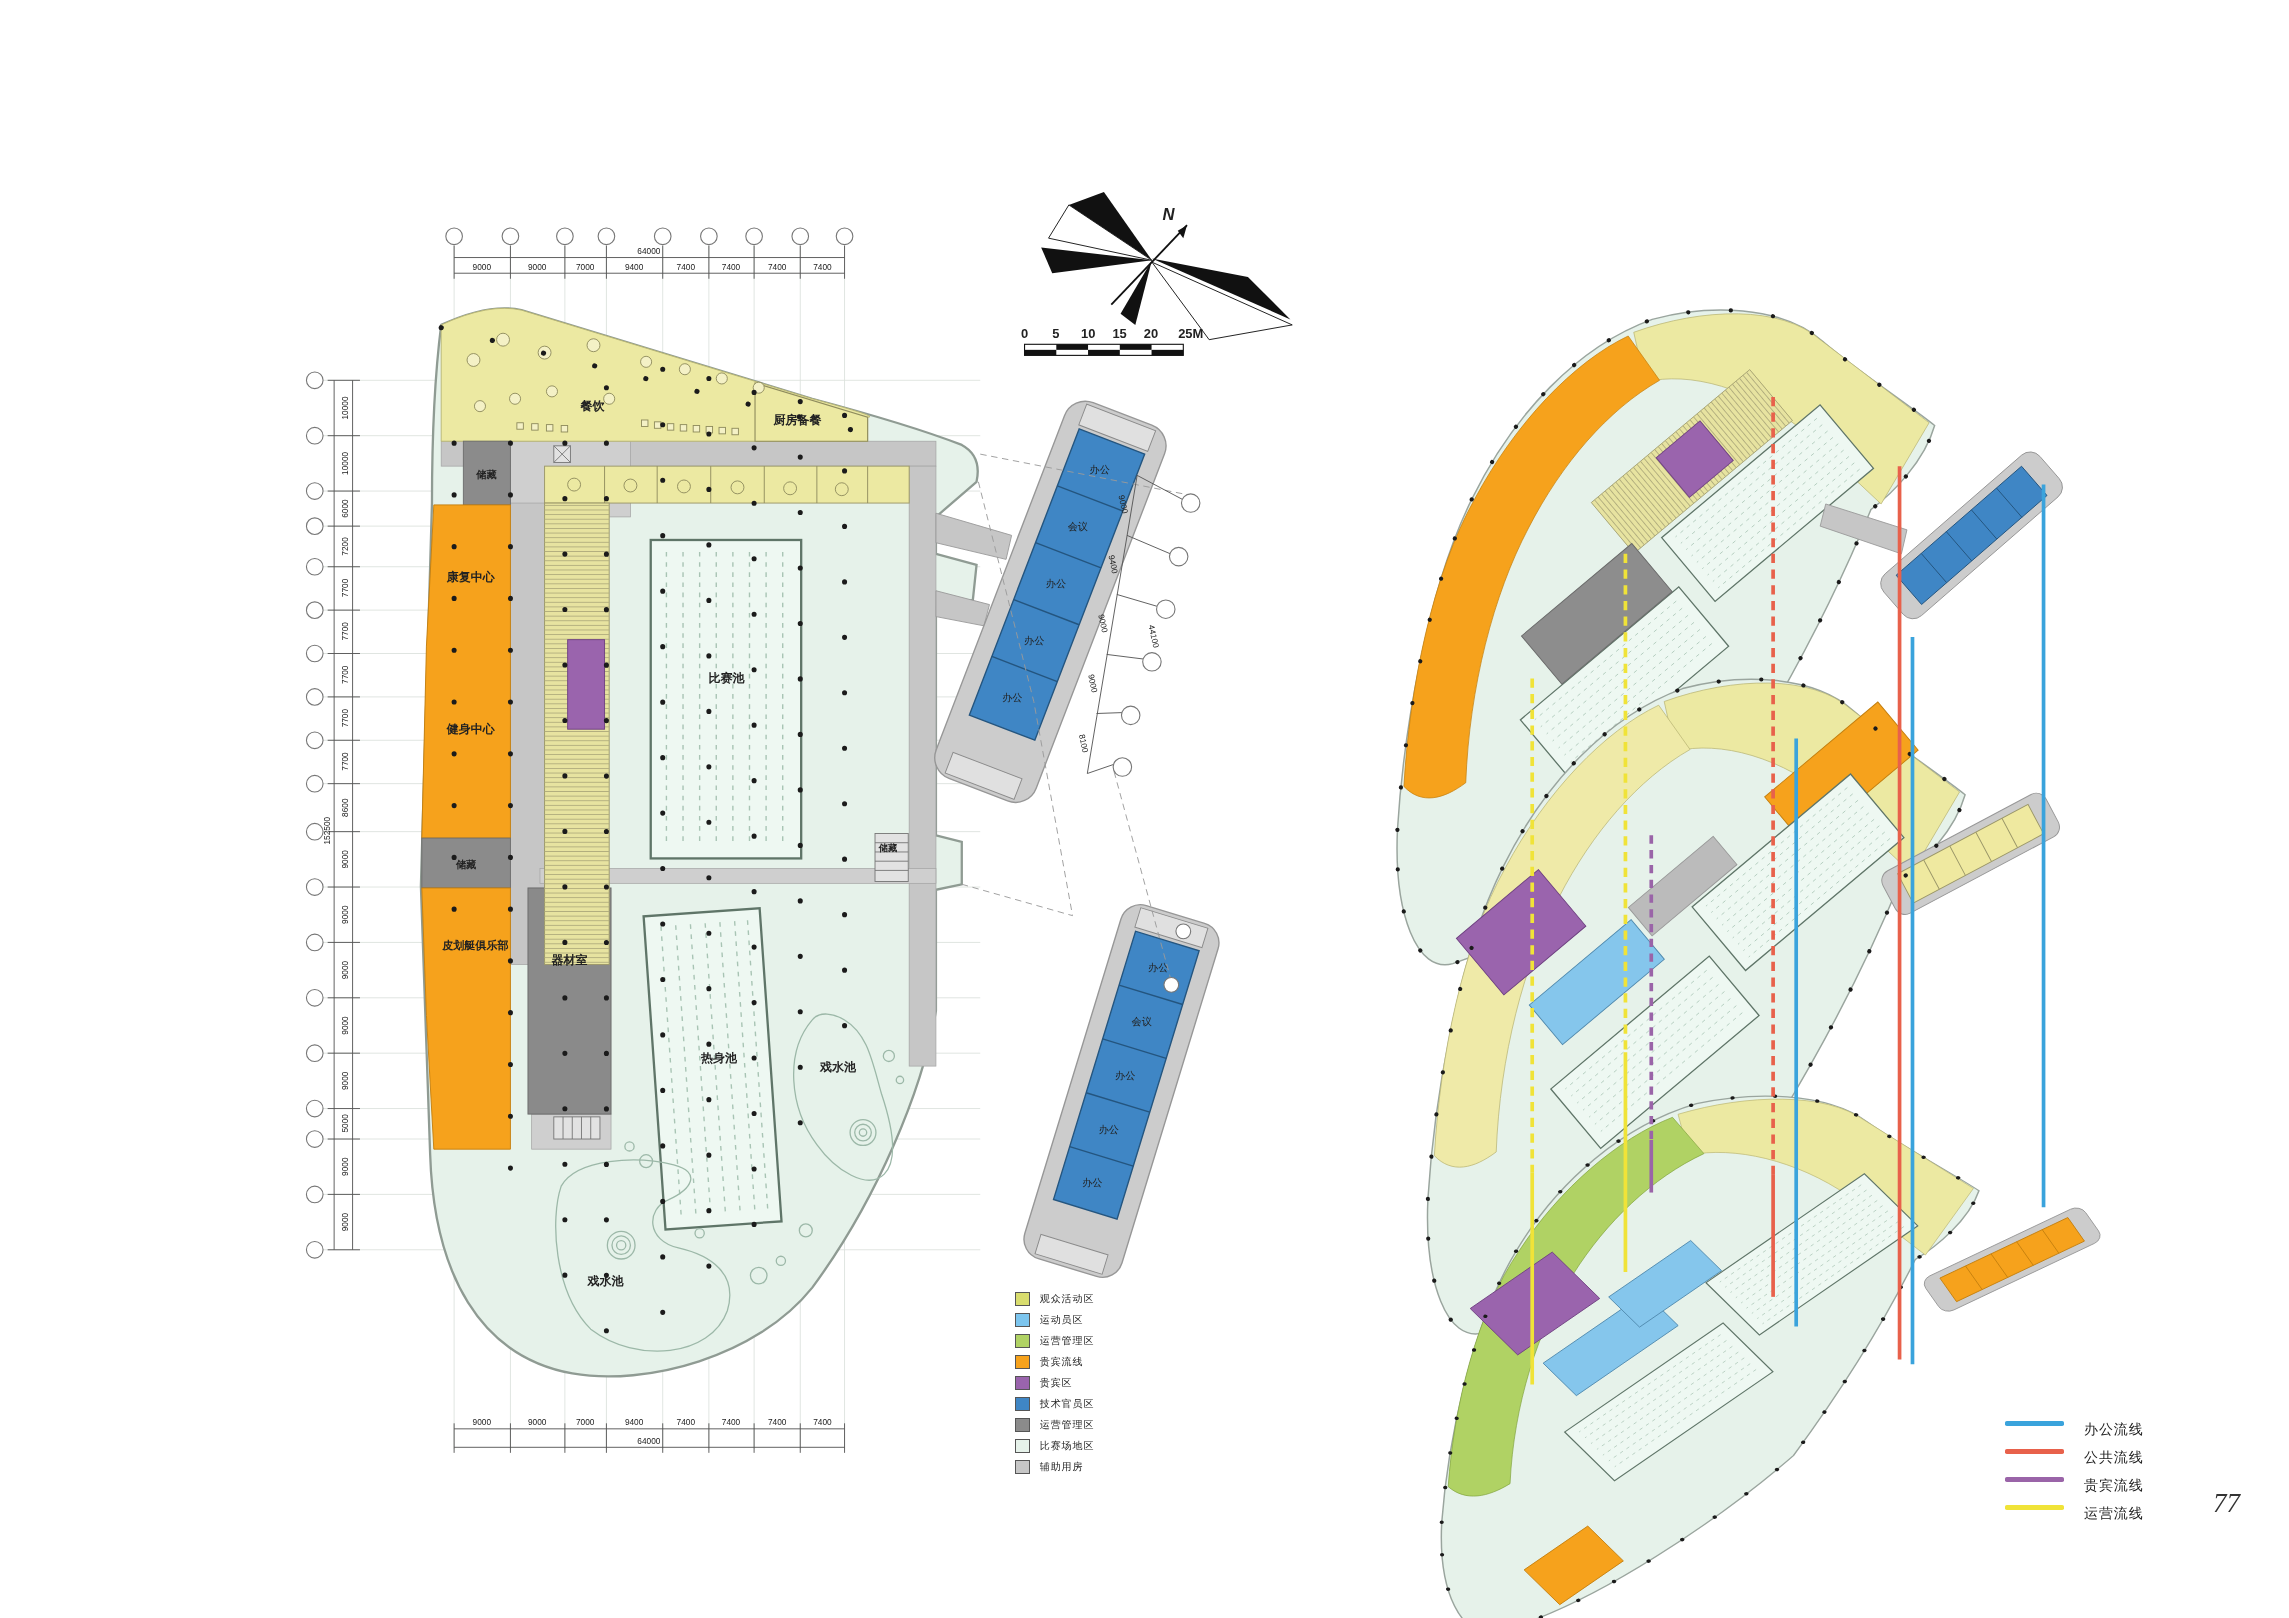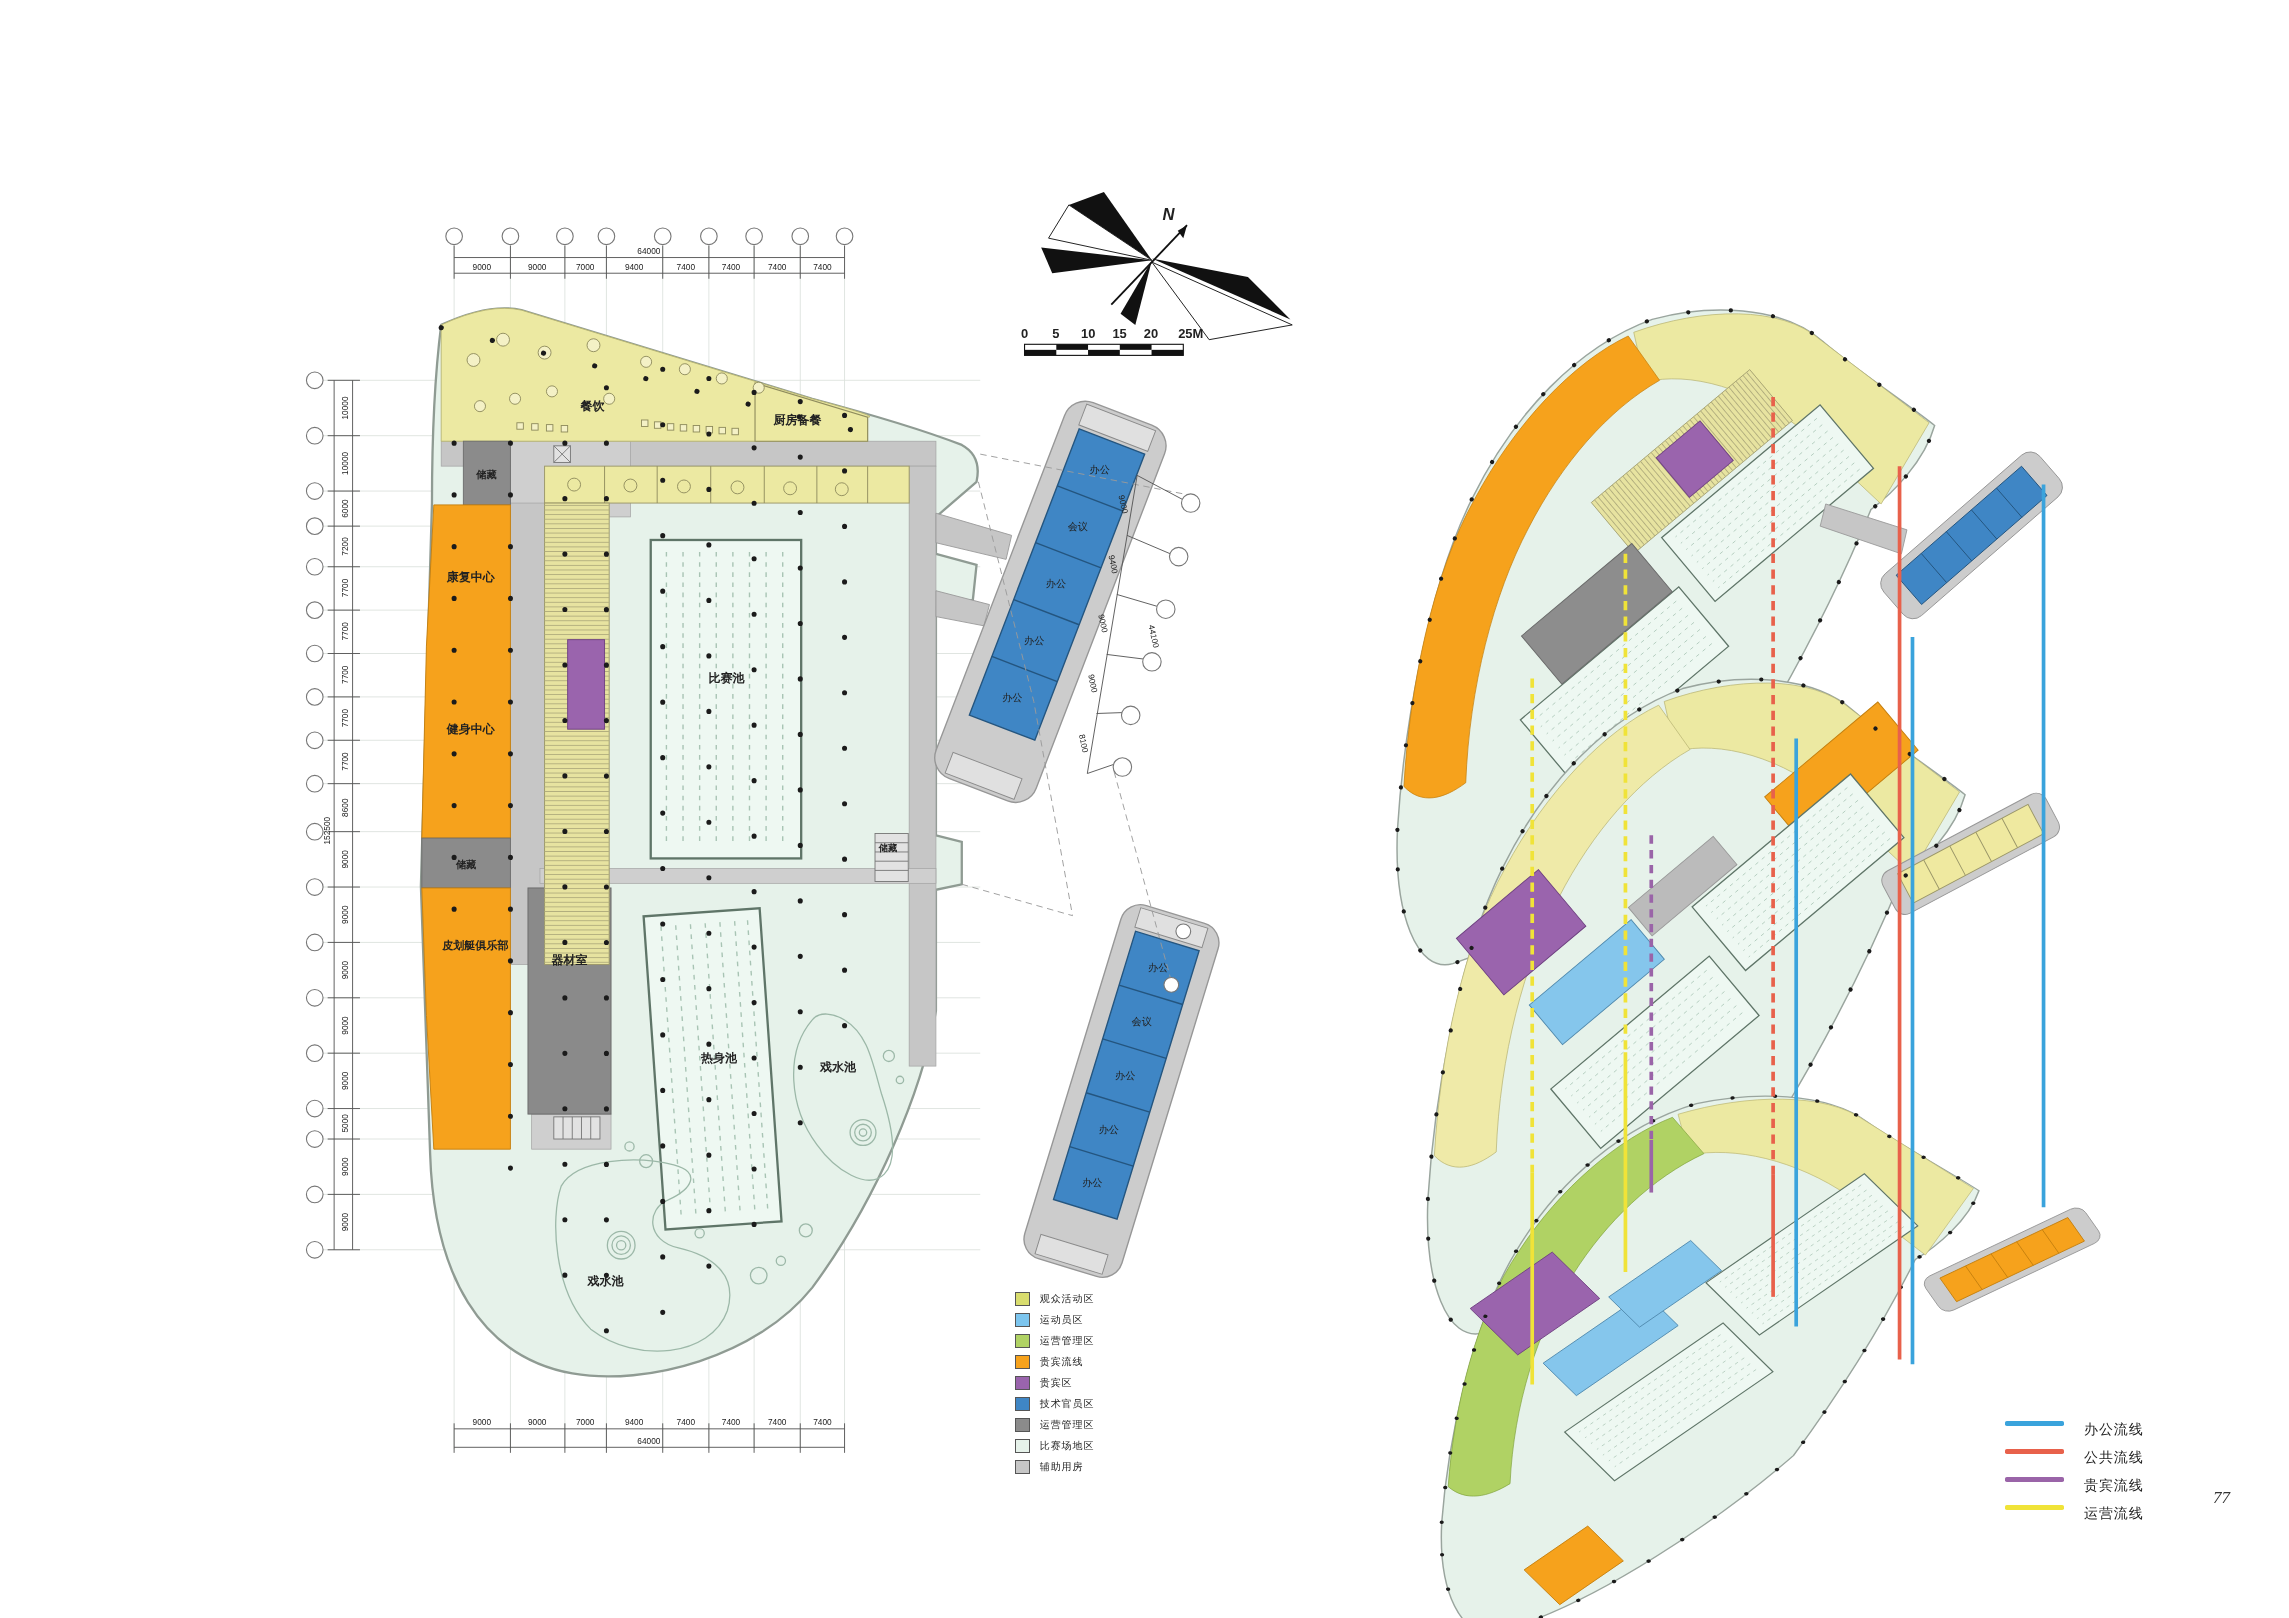--- a/index.html
+++ b/index.html
@@ -9,21 +9,21 @@
   svg text{font-family:"Liberation Sans",sans-serif;fill:#222;}
   .zone-legend{position:absolute;left:1015px;top:1288px;}
   .zone-legend .row{display:flex;align-items:center;height:21px;}
   .zone-legend .sw{width:14.8px;height:14px;border:0.9px solid #555;margin-right:10px;box-sizing:border-box;}
   .zone-legend .lb{font-size:10px;color:#222;letter-spacing:0.9px;font-family:"Liberation Serif","DejaVu Serif",serif;}
   .line-legend{position:absolute;left:2005px;top:1421px;}
   .line-legend .row{display:flex;align-items:flex-start;height:28px;}
   .line-legend .ln{width:59px;height:4.6px;border-radius:1.8px;margin-right:20px;}
   .line-legend .lb{font-size:14px;color:#222;letter-spacing:0.9px;}
   .pagenum{position:absolute;left:2213px;top:1488px;font-family:"Liberation Serif","DejaVu Serif",serif;
-           font-style:italic;font-size:17px;color:#333;}
+           font-style:italic;font-size:27px;color:#333;}
 </style>
 </head>
 <body>
 
 <div class="page">
 
 <svg width="2290" height="1619" viewBox="0 0 2481 1754">
   <defs>
     <pattern id="rows" width="6" height="5" patternUnits="userSpaceOnUse">
       <path d="M0,2.5 H6" stroke="#b2ae7e" stroke-width="1"></path>

